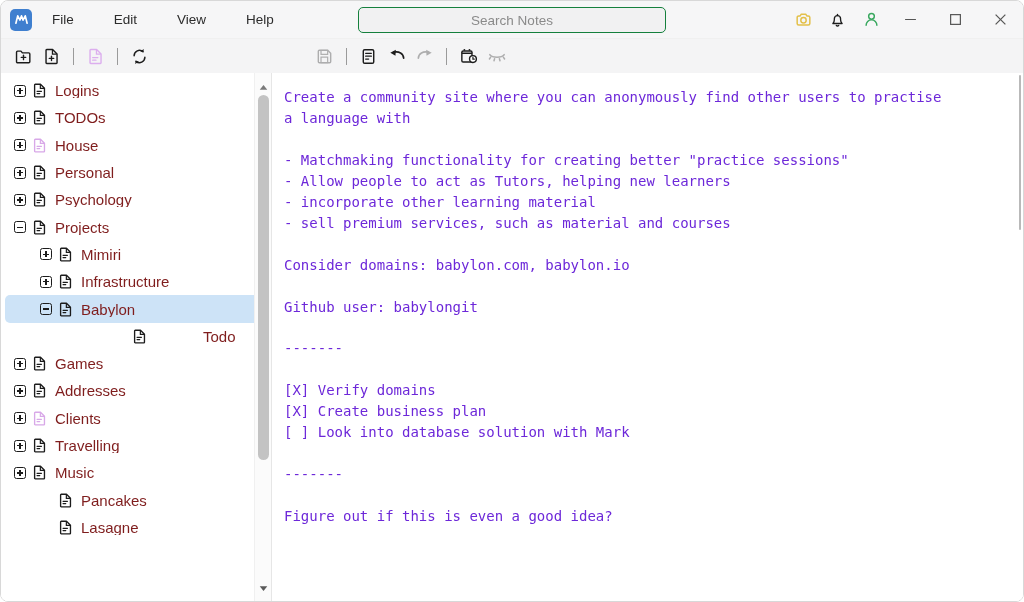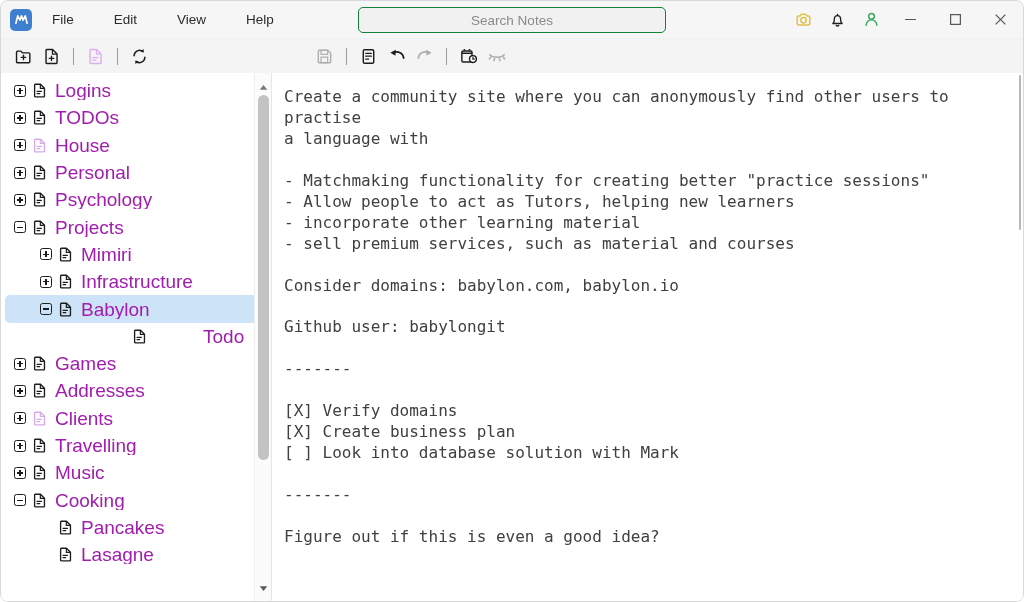--- a/index.html
+++ b/index.html
@@ -142,21 +142,21 @@
     top: 2px; bottom: 2px; left: 50%;
     width: 1.3px; background: #1c1c1c; margin-left: -0.6px;
   }
   .twisty.empty { visibility: hidden; }
   .noteicon {
     width: 20px; height: 20px;
     display: flex; align-items: center; justify-content: center;
     flex: 0 0 auto; margin-right: 6px;
   }
   .rowlabel {
-    font-size: 19px; color: #a21caf;
+    font-size: 15px; color: #7f1d1d;
     line-height: 1;
     overflow: hidden; text-overflow: ellipsis;
   }
   .ind0 { padding-left: 6px; }
   .ind1 { padding-left: 32px; }
   .ind2 { padding-left: 58px; gap: 48px; }
 
   
   .sb-scroll {
     position: absolute; right: 0; top: 0; bottom: 0;
@@ -178,23 +178,23 @@
   }
 
   
   .content {
     flex: 1; position: relative;
     background: #ffffff; overflow: hidden;
   }
   .editor {
     padding: 14px 30px 10px 12px;
     font-family: "DejaVu Sans Mono", "Liberation Mono", monospace;
-    font-size: 16px;
+    font-size: 14px;
     line-height: 20.95px;
-    color: #404040;
+    color: #6d28d9;
     white-space: pre-wrap;
     word-break: break-word;
     outline: none;
     height: 100%;
     overflow: hidden;
   }
   .ct-scroll {
     position: absolute; right: 0; top: 0; bottom: 0; width: 10px;
     background: transparent;
   }
@@ -579,34 +579,20 @@
             </div>
             <div class="noteicon">
               <svg width="17" height="17" viewBox="0 0 24 24" aria-hidden="true">
                 <path d="M6 3.2 h7.4 L19 8.8 V20 a.9.9 0 0 1-.9.9 H6 a.9.9 0 0 1-.9-.9 V4.1 a.9.9 0 0 1 .9-.9 Z" fill="none" stroke="#1c1c1c" stroke-width="1.9" stroke-linejoin="round"></path>
                 <path d="M13.2 3.4 v5.5 h5.4" fill="none" stroke="#1c1c1c" stroke-width="1.7"></path>
                 <line x1="8.5" y1="13.2" x2="14.8" y2="13.2" stroke="#1c1c1c" stroke-width="1.6" stroke-linecap="round"></line>
                 <line x1="8.5" y1="16.4" x2="12.4" y2="16.4" stroke="#1c1c1c" stroke-width="1.6" stroke-linecap="round"></line>
               </svg>
             </div>
             <div class="rowlabel">Music</div>
-          </div>
-          <div class="row ind0">
-            <div class="twisty">
-              <div class="twisty-box"></div>
-            </div>
-            <div class="noteicon">
-              <svg width="17" height="17" viewBox="0 0 24 24" aria-hidden="true">
-                <path d="M6 3.2 h7.4 L19 8.8 V20 a.9.9 0 0 1-.9.9 H6 a.9.9 0 0 1-.9-.9 V4.1 a.9.9 0 0 1 .9-.9 Z" fill="none" stroke="#1c1c1c" stroke-width="1.9" stroke-linejoin="round"></path>
-                <path d="M13.2 3.4 v5.5 h5.4" fill="none" stroke="#1c1c1c" stroke-width="1.7"></path>
-                <line x1="8.5" y1="13.2" x2="14.8" y2="13.2" stroke="#1c1c1c" stroke-width="1.6" stroke-linecap="round"></line>
-                <line x1="8.5" y1="16.4" x2="12.4" y2="16.4" stroke="#1c1c1c" stroke-width="1.6" stroke-linecap="round"></line>
-              </svg>
-            </div>
-            <div class="rowlabel">Cooking</div>
           </div>
           <div class="row ind1">
             <div class="twisty empty"></div>
             <div class="noteicon">
               <svg width="17" height="17" viewBox="0 0 24 24" aria-hidden="true">
                 <path d="M6 3.2 h7.4 L19 8.8 V20 a.9.9 0 0 1-.9.9 H6 a.9.9 0 0 1-.9-.9 V4.1 a.9.9 0 0 1 .9-.9 Z" fill="none" stroke="#1c1c1c" stroke-width="1.9" stroke-linejoin="round"></path>
                 <path d="M13.2 3.4 v5.5 h5.4" fill="none" stroke="#1c1c1c" stroke-width="1.7"></path>
                 <line x1="8.5" y1="13.2" x2="14.8" y2="13.2" stroke="#1c1c1c" stroke-width="1.6" stroke-linecap="round"></line>
                 <line x1="8.5" y1="16.4" x2="12.4" y2="16.4" stroke="#1c1c1c" stroke-width="1.6" stroke-linecap="round"></line>
               </svg>

